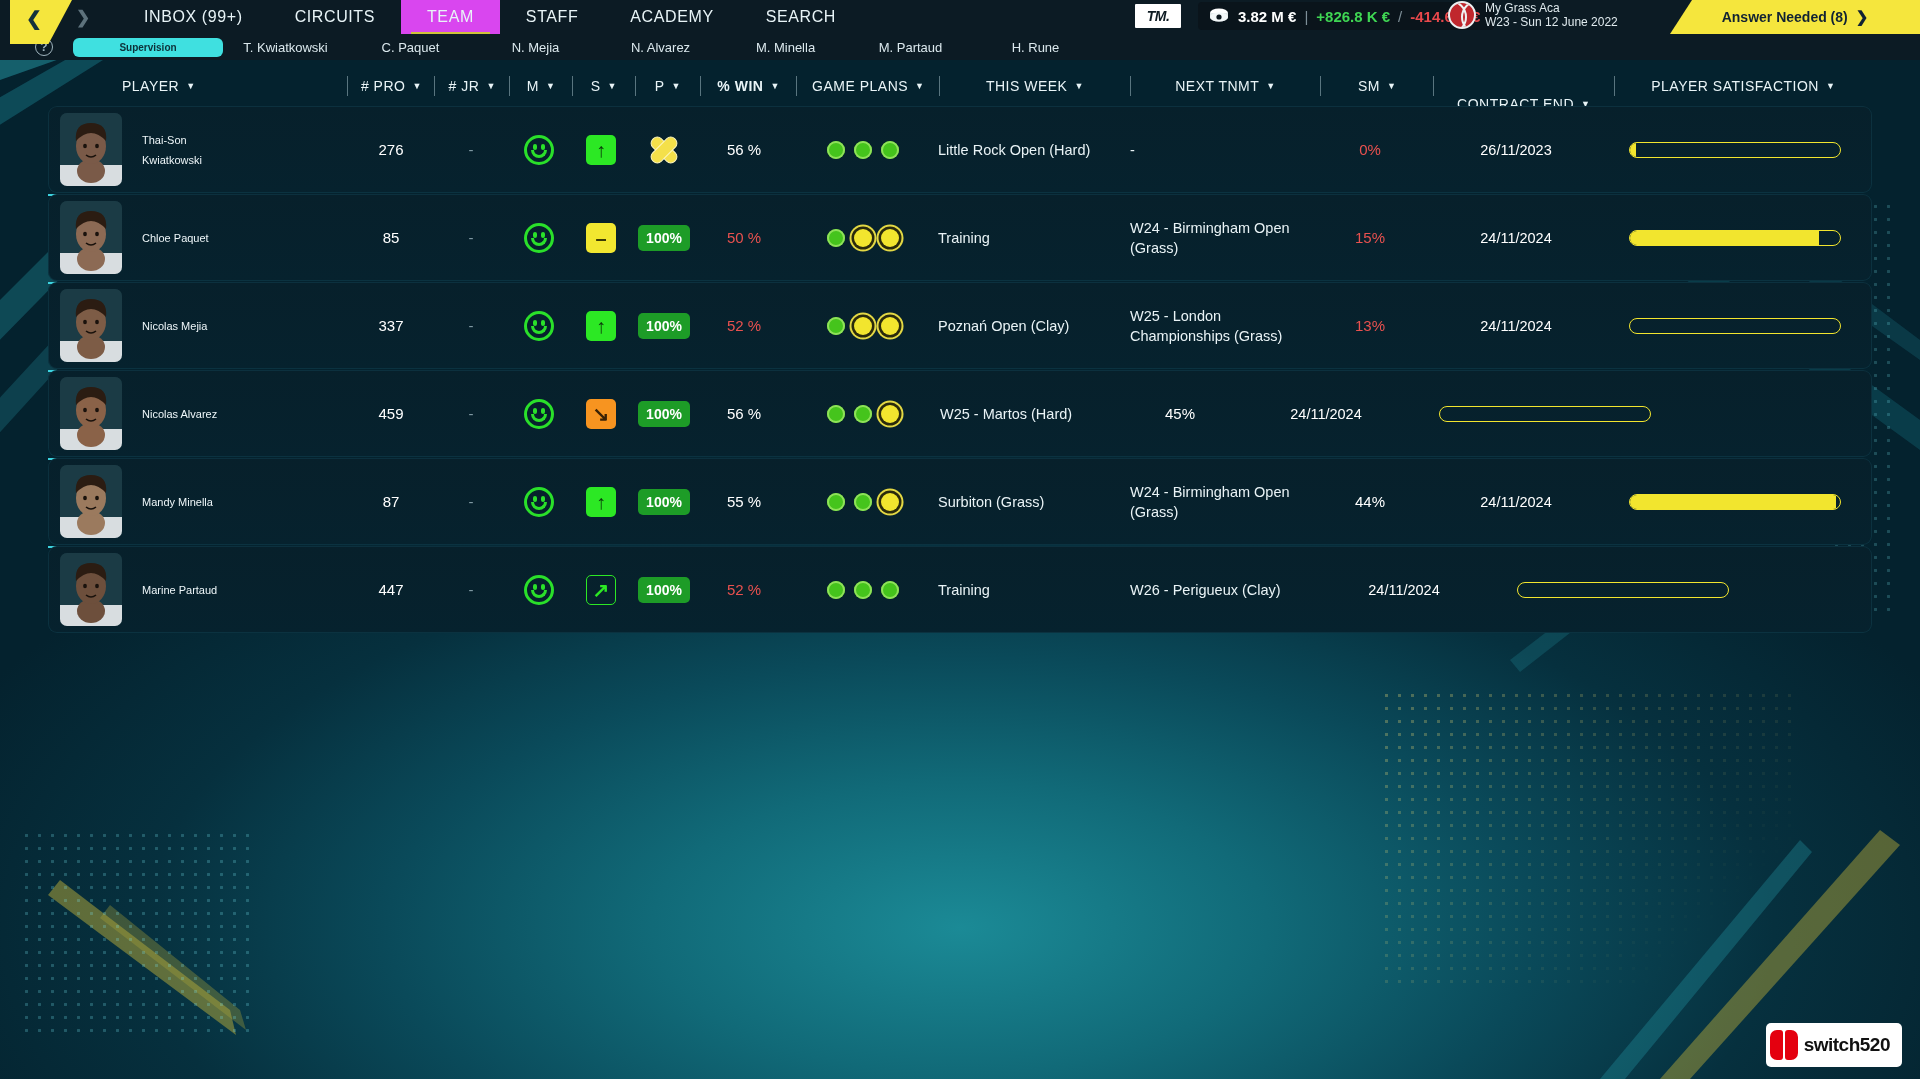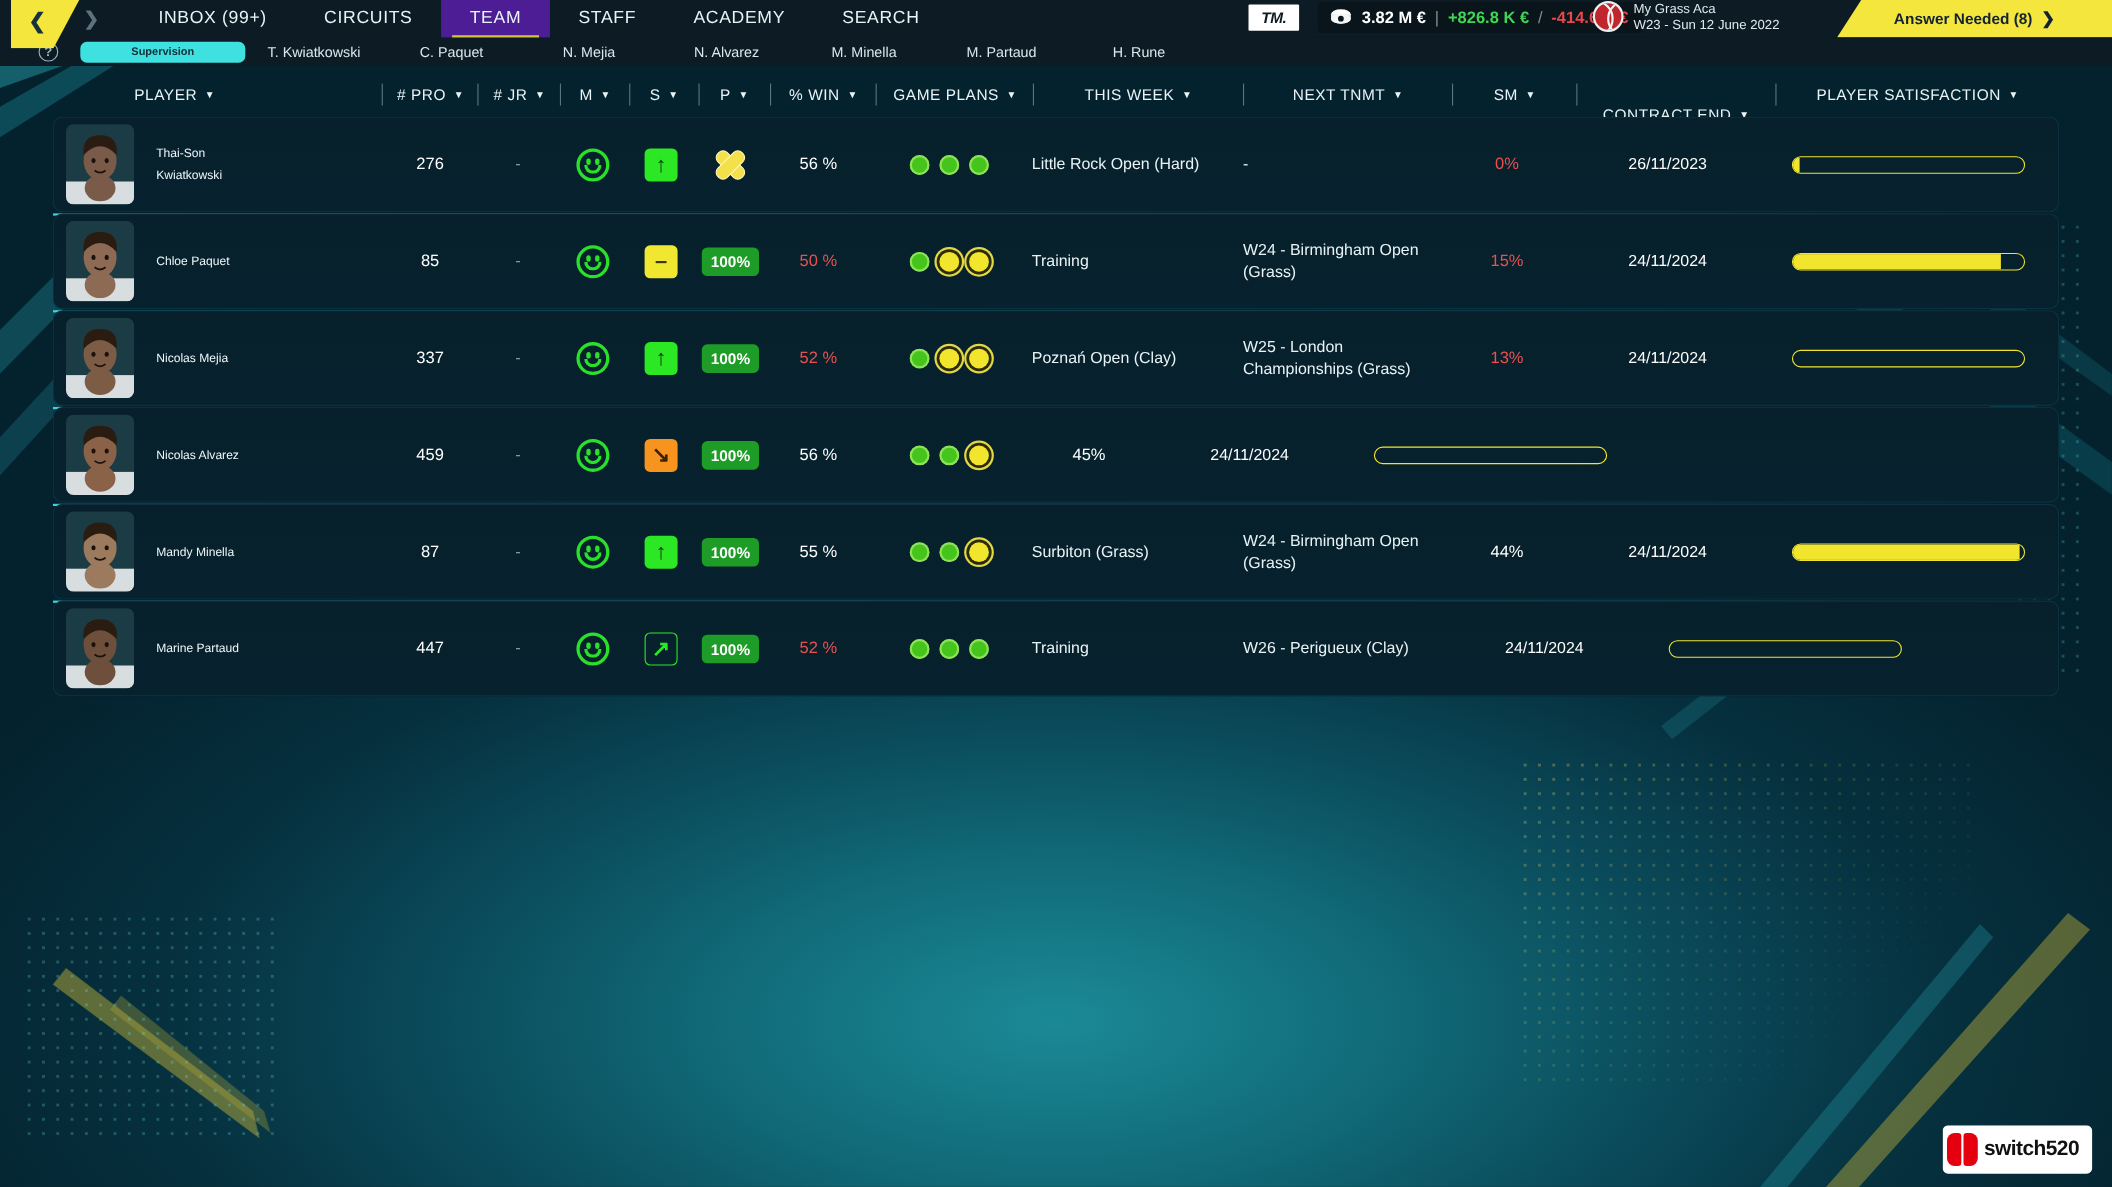--- a/index.html
+++ b/index.html
@@ -48,21 +48,21 @@
     z-index:2;
   }
   .arrow-l { position:absolute; left:26px; top:7px; z-index:3; color:#14323c; font-size:19px; font-weight:bold; }
   .arrow-r { position:absolute; left:76px; top:7px; z-index:3; color:#5d727c; font-size:17px; font-weight:bold; }
   .navtabs { display:flex; align-items:stretch; height:34px; margin-left:30px; }
   .navtab {
     color:#e8f4f7; font-size:16px; letter-spacing:.6px;
     padding:0 26px; display:flex; align-items:center; height:34px;
     position:relative; white-space:nowrap;
   }
-  .navtab.active { background:#4c1d95; }
+  .navtab.active { background:#d946ef; }
   .navtab.active:after {
     content:''; position:absolute; left:10px; right:10px; bottom:0; height:2px; background:#cfc33a;
   }
   
   .tm-logo {
     position:absolute; left:1135px; top:4px; width:46px; height:24px;
     background:#fff; color:#0d1a22; font-style:italic; font-weight:bold;
     font-size:14px; display:flex; align-items:center; justify-content:center;
     letter-spacing:-.5px; border-radius:1px;
   }
@@ -349,21 +349,21 @@
       <div class="ch" style="width: 62px;">
         <span>S</span>
         <span class="caret">▼</span>
       </div>
       <div class="ch-div"></div>
       <div class="ch" style="width: 64px;">
         <span>P</span>
         <span class="caret">▼</span>
       </div>
       <div class="ch-div"></div>
-      <div class="ch" style="width: 96px;">
+      <div class="ch" style="width: 96px; font-weight: bold;">
         <span>% WIN</span>
         <span class="caret">▼</span>
       </div>
       <div class="ch-div"></div>
       <div class="ch" style="width: 142px;">
         <span>GAME PLANS</span>
         <span class="caret">▼</span>
       </div>
       <div class="ch-div"></div>
       <div class="ch" style="width: 190px;">
@@ -618,20 +618,23 @@
         <div class="cell" style="width: 96px;">
           <span class="win ok">56 %</span>
         </div>
         <div class="cell" style="width: 142px;">
           <div class="plans">
             <div class="plan g"></div>
             <div class="plan g"></div>
             <div class="plan y"></div>
           </div>
         </div>
+        <div class="cell" style="width: 190px; justify-content: flex-start; padding-left: 6px;">
+          <span class="txtcell" style="white-space: pre-line;">W25 -  Martos (Hard)</span>
+        </div>
         <div class="cell" style="width: 112px;">
           <span class="sm ok">45%</span>
         </div>
         <div class="cell" style="width: 180px;">
           <span class="date">24/11/2024</span>
         </div>
         <div class="cell" style="width: 258px;">
           <div class="satbar">
             <div class="satfill" style="width: 0%;"></div>
           </div>

